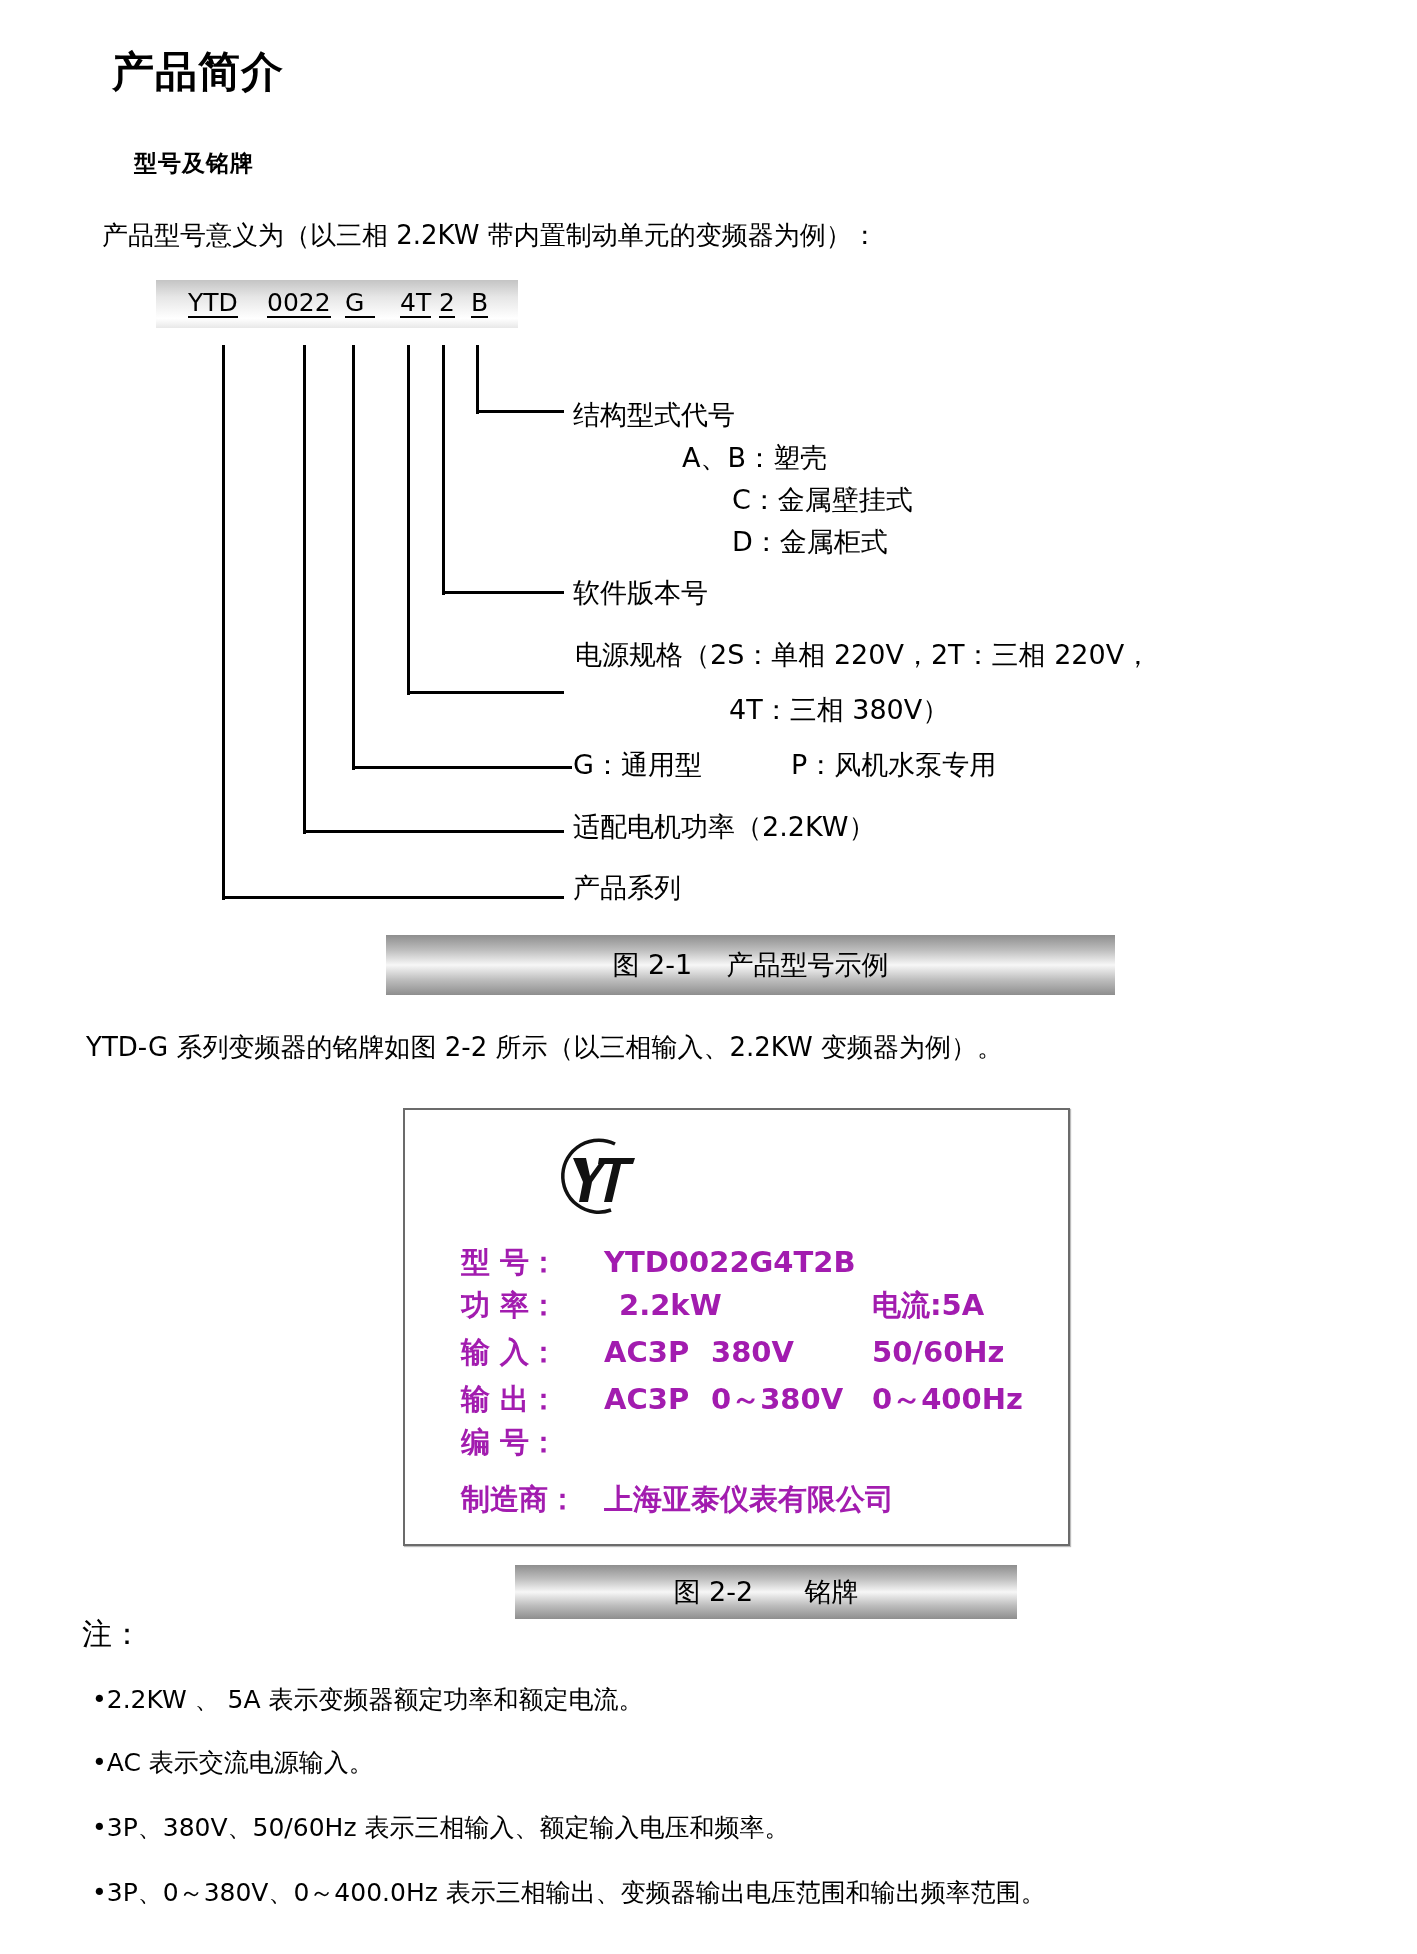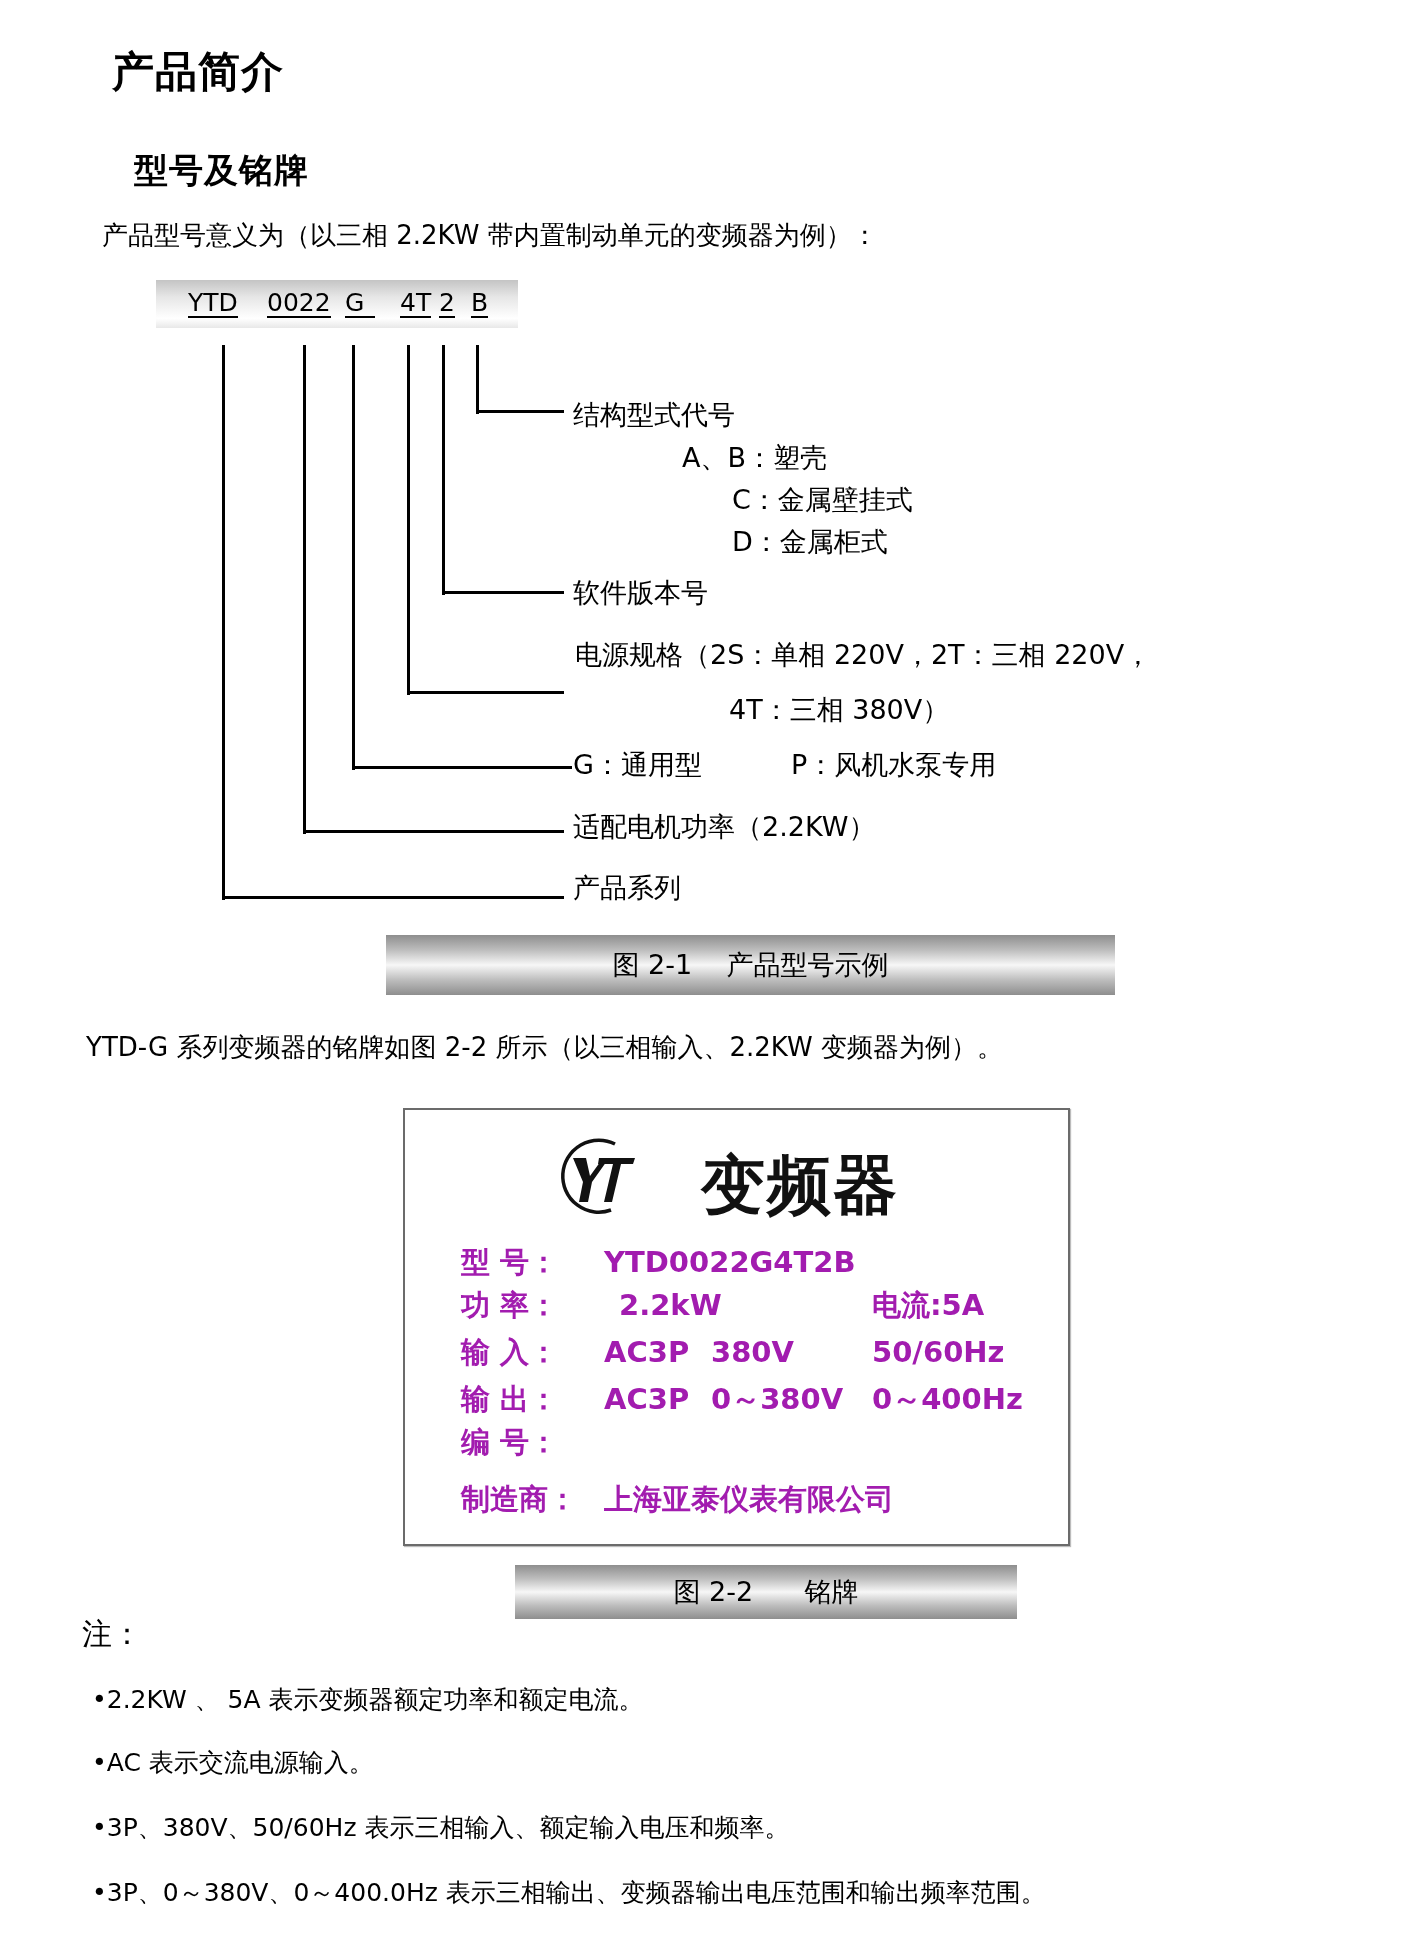--- a/index.html
+++ b/index.html
@@ -2,21 +2,21 @@
 <html><head>
   <meta charset="utf-8">
   <style>
     html, body { margin: 0; padding: 0; background: #ffffff; }
     body {
       width: 1417px; height: 1954px; position: relative; overflow: hidden;
       font-family: "DejaVu Sans", "Liberation Sans", sans-serif; color: #000;
     }
     .abs { position: absolute; white-space: nowrap; }
     .title { left: 112px; top: 44px; font-size: 42px; font-weight: bold; letter-spacing: 1px; }
-    .subtitle { left: 134px; top: 148px; font-size: 34px; font-weight: bold; letter-spacing: 1px; }
+    .subtitle { left: 134px; top: 148px; font-size: 23px; font-weight: bold; letter-spacing: 1px; }
     .para { font-size: 26px; line-height: 30px; }
 
     
     .model-bar {
       left: 156px; top: 280px; width: 362px; height: 48px;
       background: linear-gradient(to bottom, #c4c4c4 0%, #e6e6e6 35%, #ffffff 80%, #e8e8e8 100%);
     }
     .code { position: absolute; top: 8px; font-size: 25px; line-height: 30px; border-bottom: 2px solid #000; height: 28px; }
 
     
@@ -95,21 +95,20 @@
 </div>
 
 <div class="abs para" style="left:86px; top:1032px;">YTD-G 系列变频器的铭牌如图 2-2 所示（以三相输入、2.2KW 变频器为例）。</div>
 
 <div class="abs plate">
   <svg class="logo" viewBox="0 0 76 80">
     <path d="M56 8 A36 36 0 1 0 52 74" fill="none" stroke="#111" stroke-width="3.5"></path>
     <path d="M14 22 L27 22 L31 40 L44 22 L50 22 L33 46 L29 66 L20 66 L24 46 Z" fill="#111"></path>
     <path d="M40 22 L76 22 L74 28 L62 28 L53 66 L45 66 L54 28 L39 28 Z" fill="#111"></path>
   </svg>
-  <div class="brand">变频器</div>
 
   <div class="plate-text" style="left:56px; top:135px;">型 号：</div>
   <div class="plate-text" style="left:199px; top:135px;">YTD0022G4T2B</div>
 
   <div class="plate-text" style="left:56px; top:178px;">功 率：</div>
   <div class="plate-text" style="left:199px; top:178px;margin-left:15px;">2.2kW</div>
   <div class="plate-text" style="left:467px; top:178px;">电流:5A</div>
 
   <div class="plate-text" style="left:56px; top:225px;">输 入：</div>
   <div class="plate-text" style="left:199px; top:225px;">AC3P</div>

